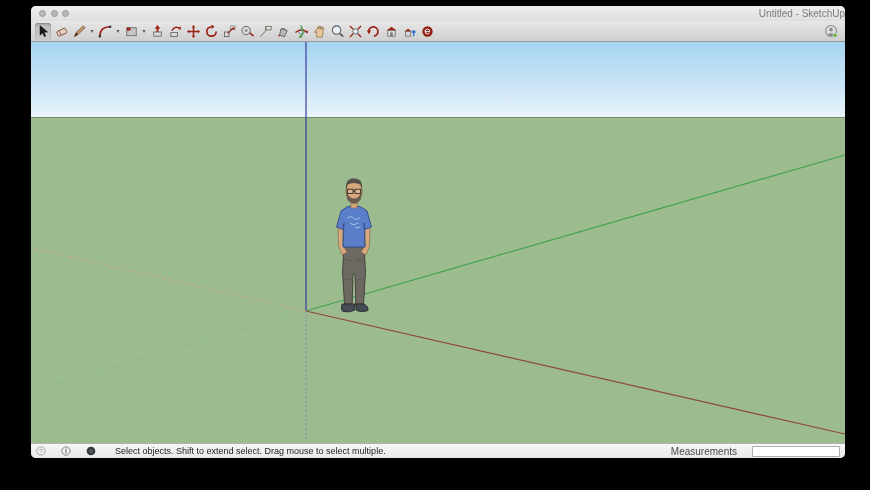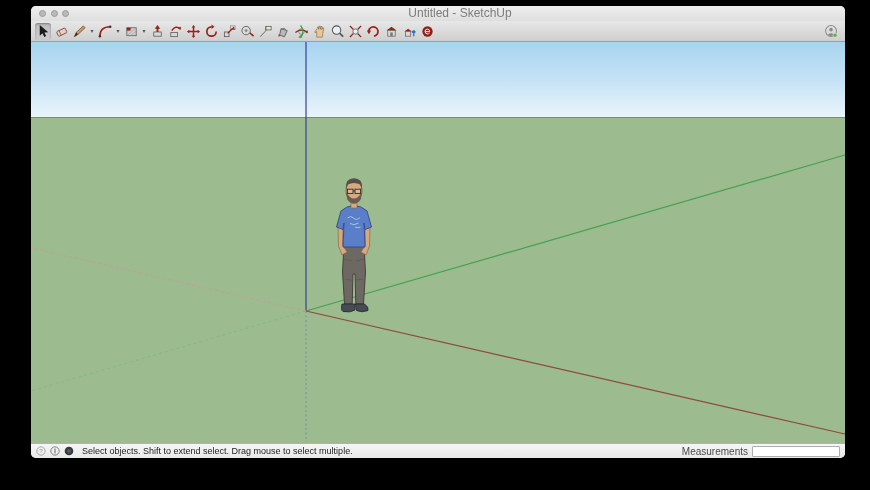--- a/index.html
+++ b/index.html
@@ -7,21 +7,21 @@
               font-family:"Liberation Sans", sans-serif; }
   .window { position:absolute; left:31px; top:6px; width:814px; height:452px;
             border-radius:5px; overflow:hidden; background:#ececec;
             box-shadow:0 10px 30px rgba(0,0,0,0.85), 0 0 0 1px rgba(0,0,0,0.35); }
   
   .titlebar { height:15px; background:linear-gradient(#efefef,#dedede);
               position:relative; }
   .lights { position:absolute; left:8px; top:4px; display:flex; gap:4.5px; }
   .light { width:7px; height:7px; border-radius:50%; background:#b9b9b9;
            border:1px solid #9a9a9a; }
-  .title { text-align:center; font-size:12px; line-height:15px; color:#7c7c7c;padding-left:44px; }
+  .title { text-align:right; font-size:10px; line-height:15px; color:#7c7c7c;padding-left:44px; }
   
   .toolbar { height:21px; background:linear-gradient(#e7e7e7,#cfcfcf);
              border-bottom:1px solid #9c9c9c; display:flex; align-items:center;
              padding:0 4px; }
   .tool { width:16px; height:17px; display:flex; align-items:center;
           justify-content:center; flex:0 0 auto; margin-right:2px; }
   .tool svg { display:block; }
   .tool.active { background:linear-gradient(#bdbdbd,#cccccc); border-radius:3px;
                  box-shadow:inset 0 1px 2px rgba(0,0,0,0.35); }
   .caret { font-size:6px; color:#555; width:6px; flex:0 0 auto; margin-right:2px;
@@ -33,21 +33,21 @@
   .sky { position:absolute; left:0; top:0; width:100%; height:75px;
          background:linear-gradient(#a7d4f0 0%, #c8e4f6 55%, #eaf5fb 100%); }
   .horizon { position:absolute; left:0; top:75px; width:100%; height:1px;
              background:rgba(92,106,90,0.55); }
   .axes, .person { position:absolute; }
   .axes { left:0; top:0; }
   .person { left:293px; top:133px; }
   
   .statusbar { height:15px; background:linear-gradient(#f6f6f6,#e9e9e9);
                border-top:1px solid #b2b2b2; display:flex; align-items:center;
-               padding:0 5px; gap:4px; }
+               padding:0 5px; gap:15px; }
   .status-hint { font-size:9px; color:#1c1c1c; margin-left:4px; white-space:nowrap; }
   .sb-spacer { flex:1; }
   .meas-label { font-size:10px; color:#4a4a4a; }
   .meas-input { width:88px; height:11px; border:1px solid #adadad; background:#fff;
                 font-size:9px; padding:0 2px; border-radius:1px; }
 </style>
 </head>
 <body>
 
 <div class="window">

